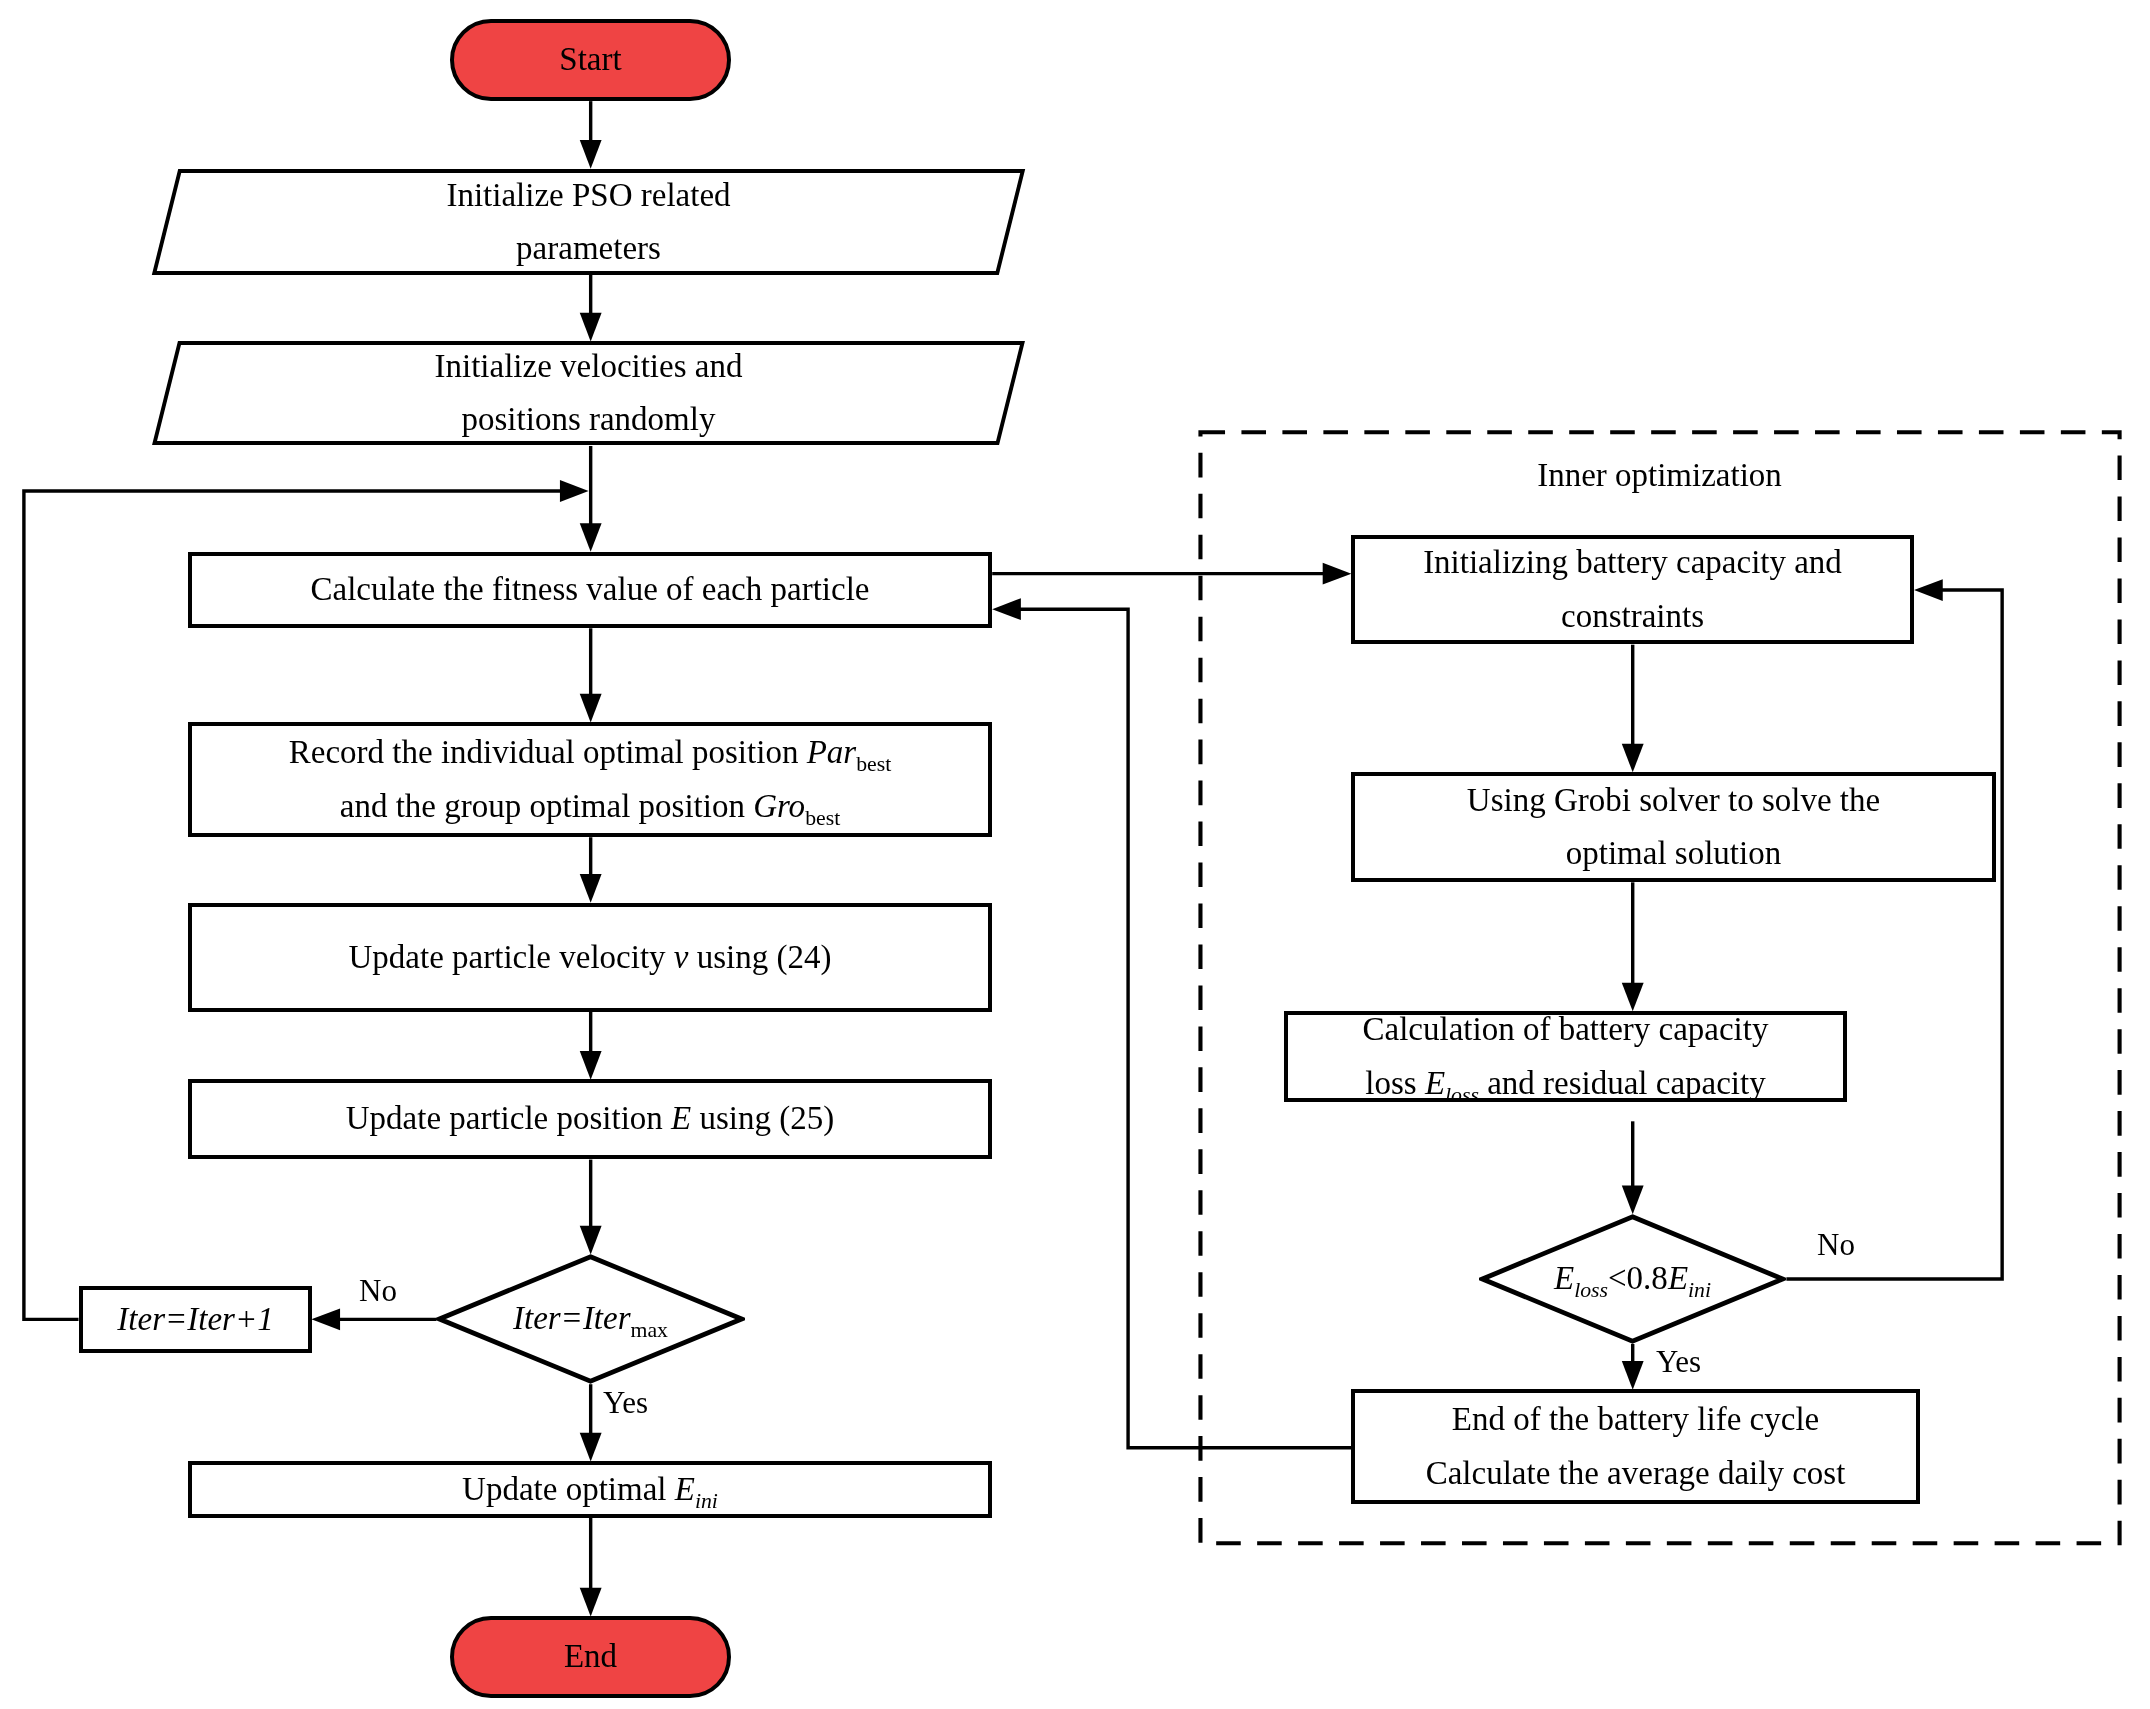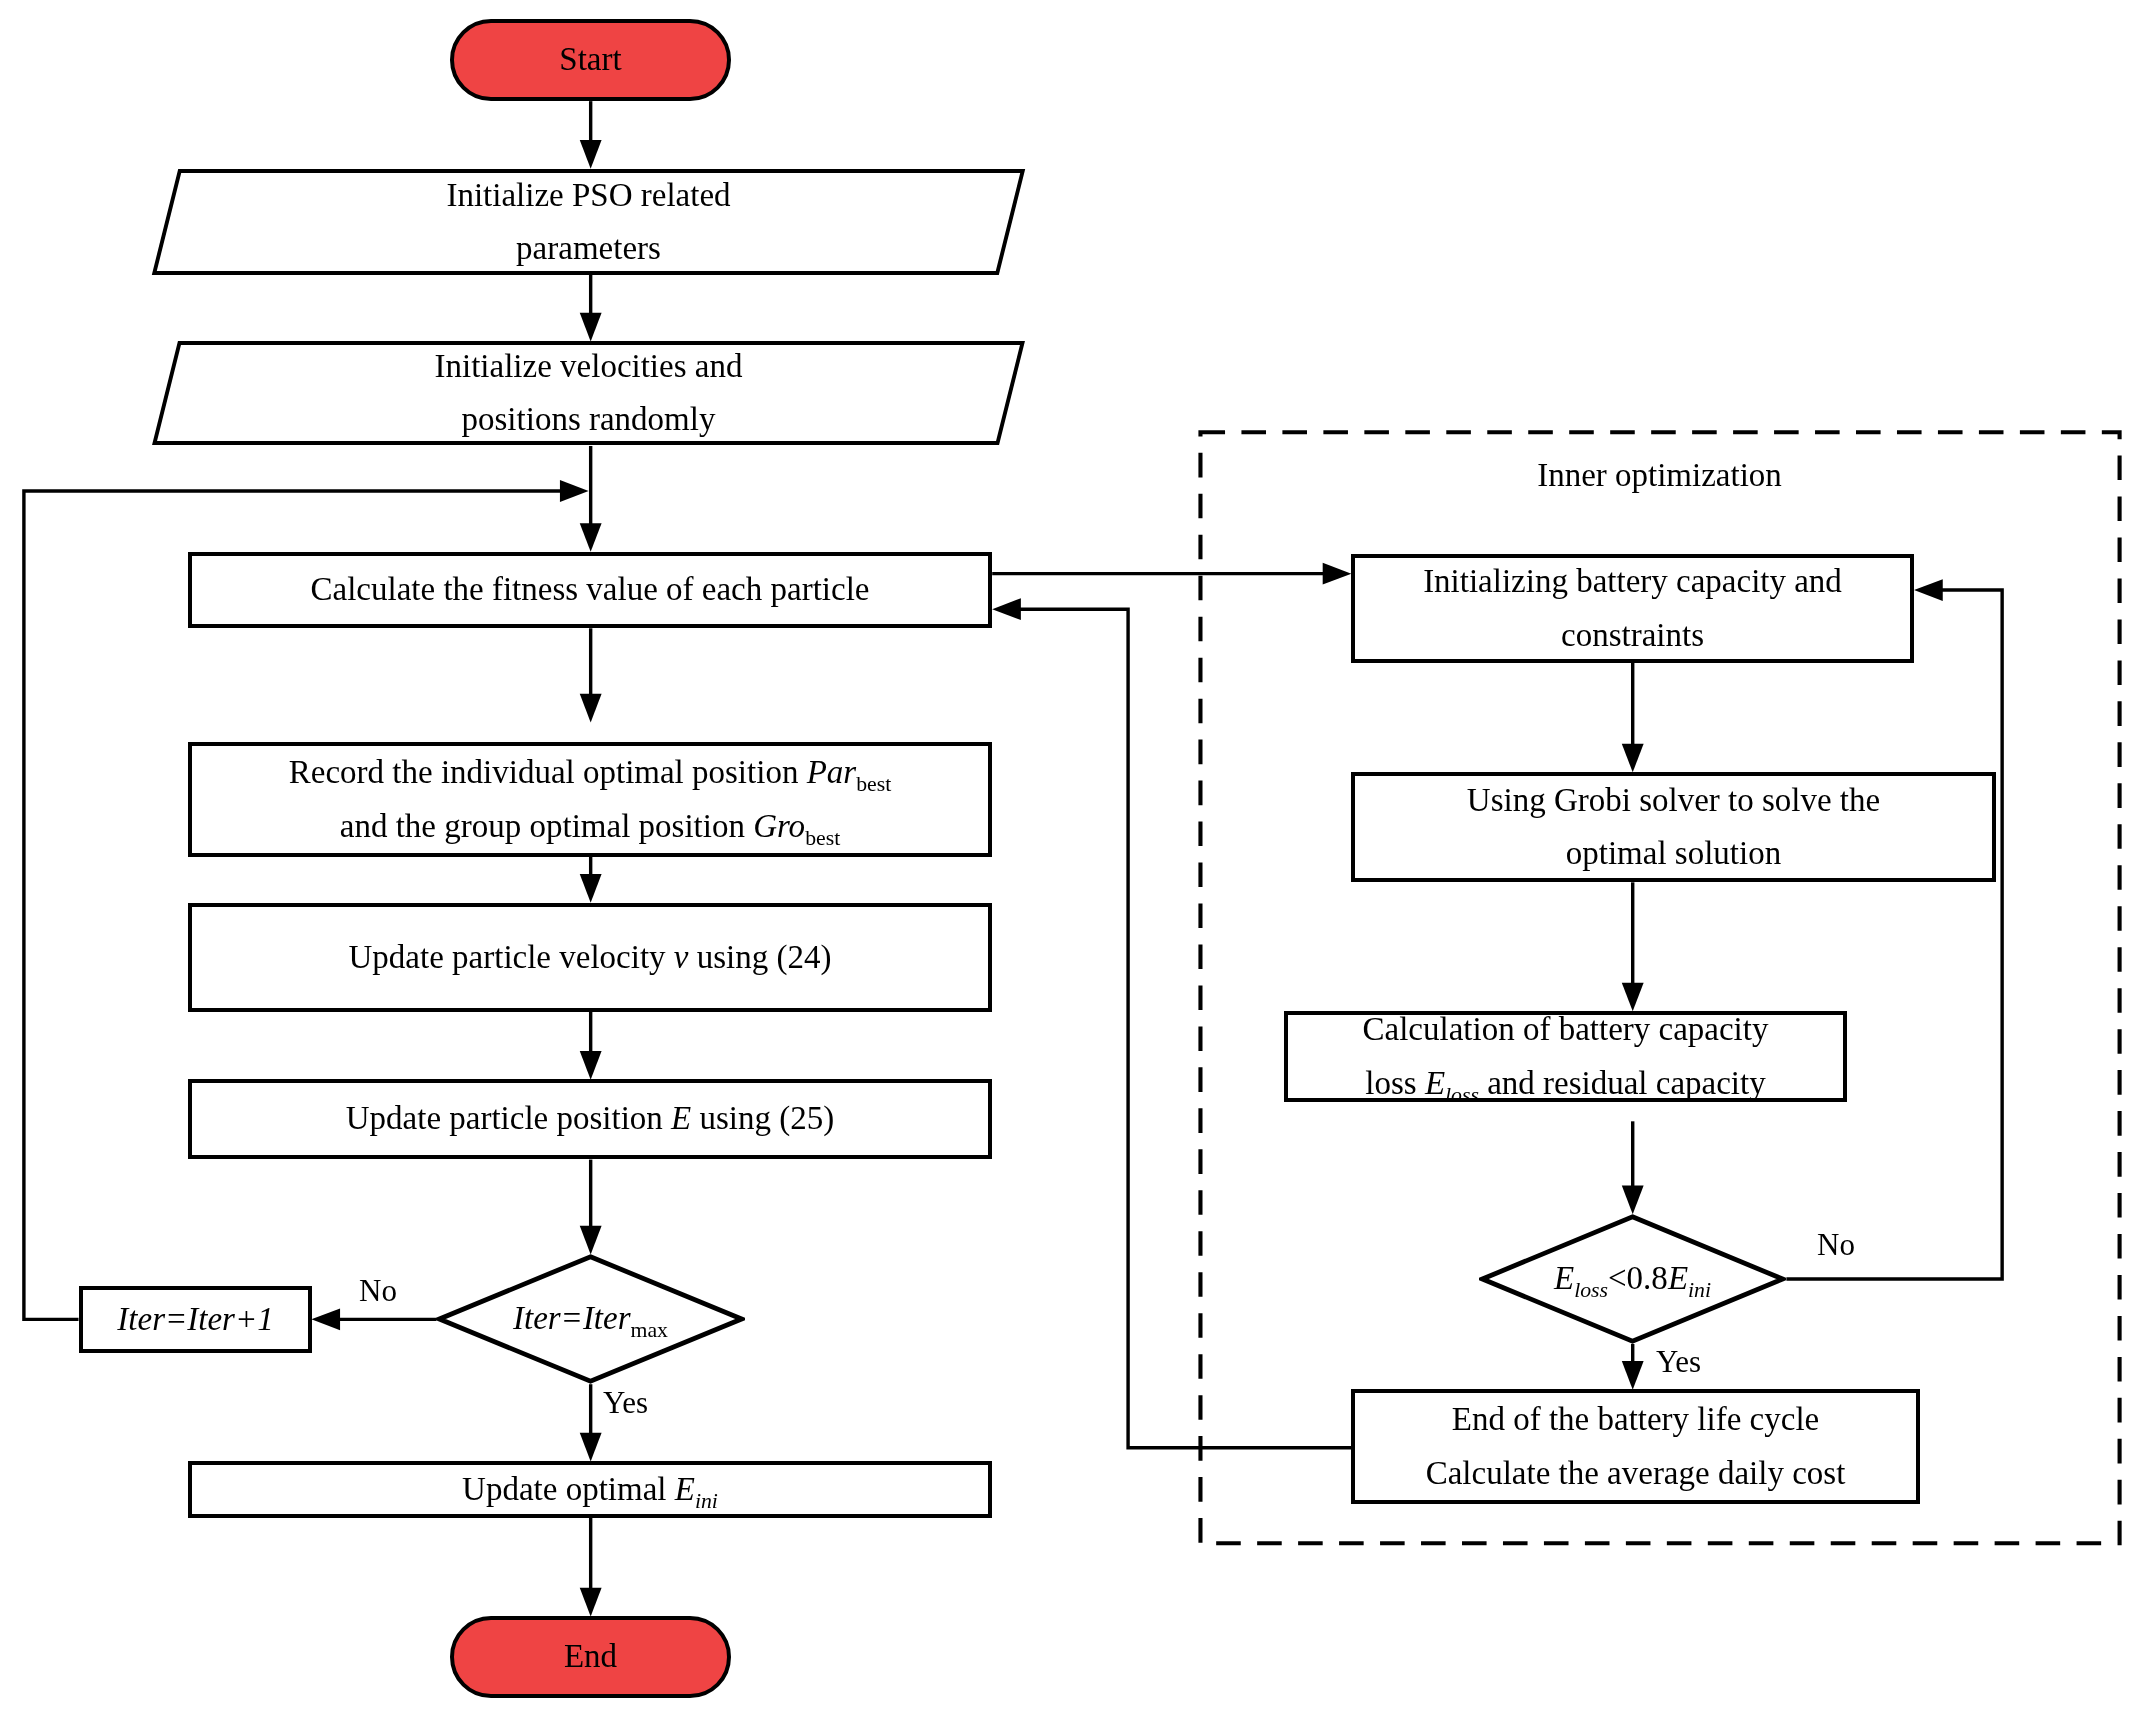--- a/index.html
+++ b/index.html
@@ -145,21 +145,21 @@
     <div class="para-text twoline">
       <div>Initialize velocities and</div>
       <div>positions randomly</div>
     </div>
   </div>
 
   <div class="node rect" style="left:188px; top:552px; width:804px; height:76px;">
     <span>Calculate the fitness value of each particle</span>
   </div>
 
-  <div class="node rect" style="left:188px; top:722px; width:804px; height:115px;margin-top:20px;">
+  <div class="node rect" style="left:188px; top:722px; width:804px; height:115px;">
     <div class="twoline">
       <div><span>Record the individual optimal position </span><i>Par</i><sub class="sub-roman">best</sub></div>
       <div><span>and the group optimal position </span><i>Gro</i><sub class="sub-roman">best</sub></div>
     </div>
   </div>
 
   <div class="node rect" style="left:188px; top:903px; width:804px; height:109px;">
     <div><span>Update particle velocity </span><i>v</i><span> using (24)</span></div>
   </div>
 
@@ -185,21 +185,21 @@
   <div class="node rect" style="left:188px; top:1461px; width:804px; height:57px;">
     <div><span>Update optimal </span><i>E</i><sub class="sub-italic">ini</sub></div>
   </div>
 
   <div class="node oval" style="left:450px; top:1616px; width:281px; height:82px;font-family:Liberation Serif, serif;">
     <span>End</span>
   </div>
 
   <div class="title-label" style="left:1434px; top:459px; width:451px;">Inner optimization</div>
 
-  <div class="node rect" style="left:1351px; top:554px; width:563px; height:109px;">
+  <div class="node rect" style="left:1351px; top:535px; width:563px; height:109px;">
     <div class="twoline">
       <div>Initializing battery capacity and</div>
       <div>constraints</div>
     </div>
   </div>
 
   <div class="node rect" style="left:1351px; top:772px; width:645px; height:110px;">
     <div class="twoline">
       <div>Using Grobi solver to solve the</div>
       <div>optimal solution</div>

